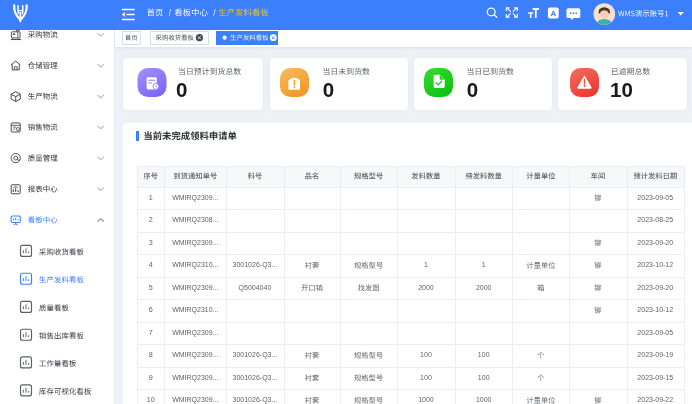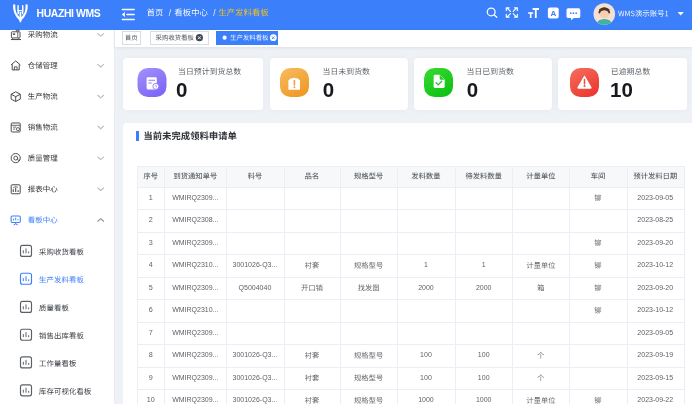--- a/index.html
+++ b/index.html
@@ -38,21 +38,20 @@
     <div style="position:absolute;left:137.2px;top:186.6px;width:546.8px;height:1px;background:#ebeef5"></div>
     <div style="position:absolute;left:137.2px;top:209.1px;width:546.8px;height:1px;background:#ebeef5"></div>
     <div style="position:absolute;left:137.2px;top:231.6px;width:546.8px;height:1px;background:#ebeef5"></div>
     <div style="position:absolute;left:137.2px;top:254.1px;width:546.8px;height:1px;background:#ebeef5"></div>
     <div style="position:absolute;left:137.2px;top:276.6px;width:546.8px;height:1px;background:#ebeef5"></div>
     <div style="position:absolute;left:137.2px;top:299.1px;width:546.8px;height:1px;background:#ebeef5"></div>
     <div style="position:absolute;left:137.2px;top:321.6px;width:546.8px;height:1px;background:#ebeef5"></div>
     <div style="position:absolute;left:137.2px;top:344.1px;width:546.8px;height:1px;background:#ebeef5"></div>
     <div style="position:absolute;left:137.2px;top:366.6px;width:546.8px;height:1px;background:#ebeef5"></div>
     <div style="position:absolute;left:137.2px;top:389.1px;width:546.8px;height:1px;background:#ebeef5"></div>
-<div style="position:absolute;left:36.6px;top:4.5px;width:110px;height:18px;font-size:10.4px;color:#fff;font-weight:bold;text-align:left;line-height:18px;letter-spacing:-0.38px">HUAZHI WMS</div>
     <div style="position:absolute;left:167px;top:5.5px;width:6px;height:15px;font-size:8.4px;color:#e8edf5;font-weight:normal;text-align:center;line-height:15px;letter-spacing:0">/</div>
     <div style="position:absolute;left:211.3px;top:5.5px;width:6px;height:15px;font-size:8.4px;color:#e8edf5;font-weight:normal;text-align:center;line-height:15px;letter-spacing:0">/</div>
     <div style="position:absolute;left:176.1px;top:81px;width:30px;height:17px;font-size:20.5px;color:#17191c;font-weight:bold;text-align:left;line-height:17px;letter-spacing:0">0</div>
     <div style="position:absolute;left:322.7px;top:81px;width:30px;height:17px;font-size:20.5px;color:#17191c;font-weight:bold;text-align:left;line-height:17px;letter-spacing:0">0</div>
     <div style="position:absolute;left:466.7px;top:81px;width:30px;height:17px;font-size:20.5px;color:#17191c;font-weight:bold;text-align:left;line-height:17px;letter-spacing:0">0</div>
     <div style="position:absolute;left:610px;top:81px;width:36px;height:17px;font-size:20.5px;color:#17191c;font-weight:bold;text-align:left;line-height:17px;letter-spacing:0">10</div>
     <div style="position:absolute;left:137.2px;top:186.6px;width:27.0px;height:22.5px;font-size:7.2px;color:#606266;font-weight:normal;text-align:center;line-height:22.5px;letter-spacing:0">1</div>
     <div style="position:absolute;left:164.2px;top:186.6px;width:62.20000000000002px;height:22.5px;font-size:7.0px;color:#606266;font-weight:normal;text-align:center;line-height:22.5px;letter-spacing:0">WMIRQ2309...</div>
     <div style="position:absolute;left:626.5px;top:186.6px;width:57.5px;height:22.5px;font-size:7.0px;color:#606266;font-weight:normal;text-align:center;line-height:22.5px;letter-spacing:0">2023-09-05</div>
     <div style="position:absolute;left:137.2px;top:209.1px;width:27.0px;height:22.5px;font-size:7.2px;color:#606266;font-weight:normal;text-align:center;line-height:22.5px;letter-spacing:0">2</div>

